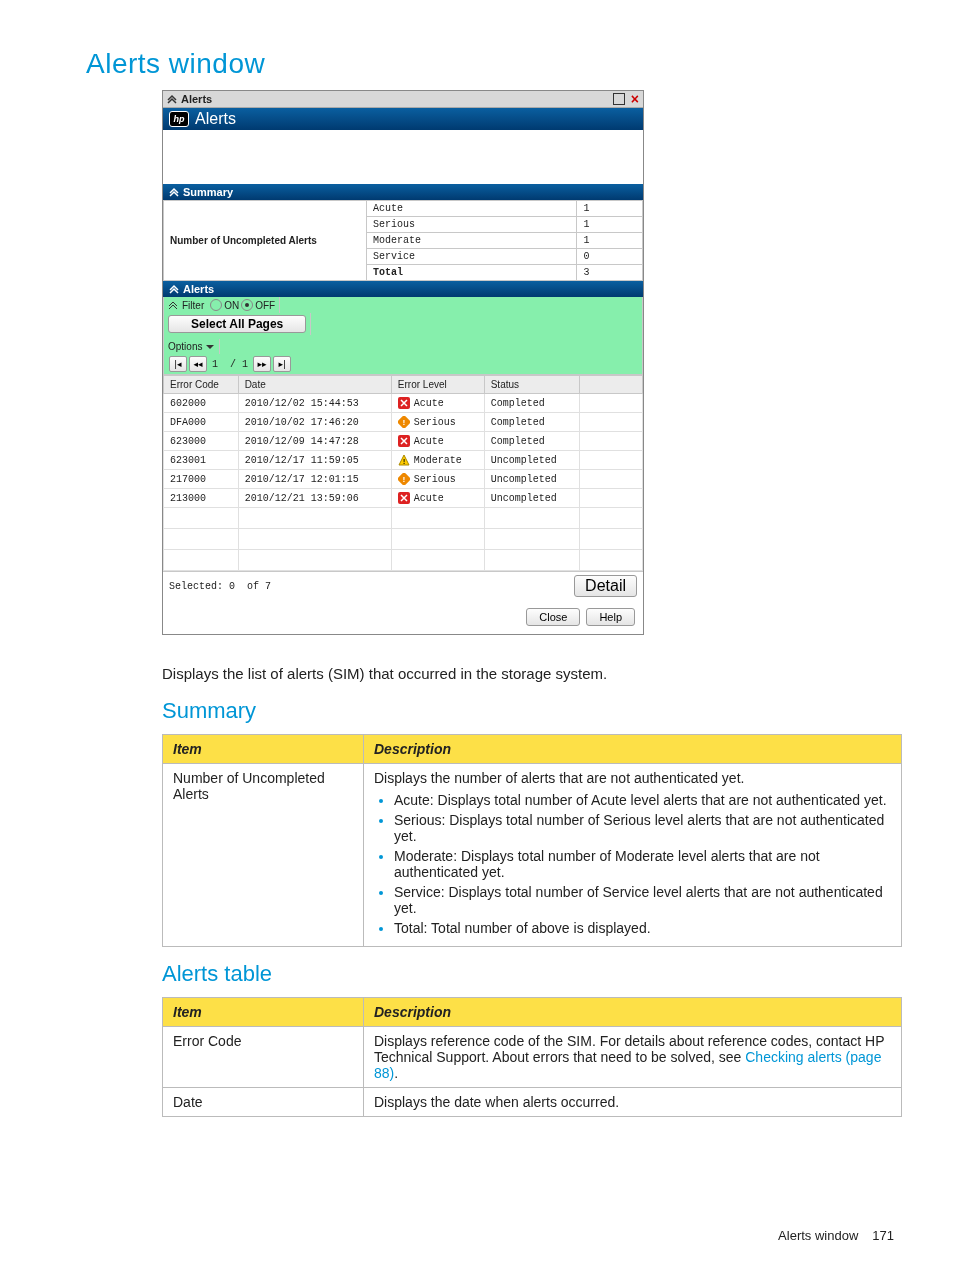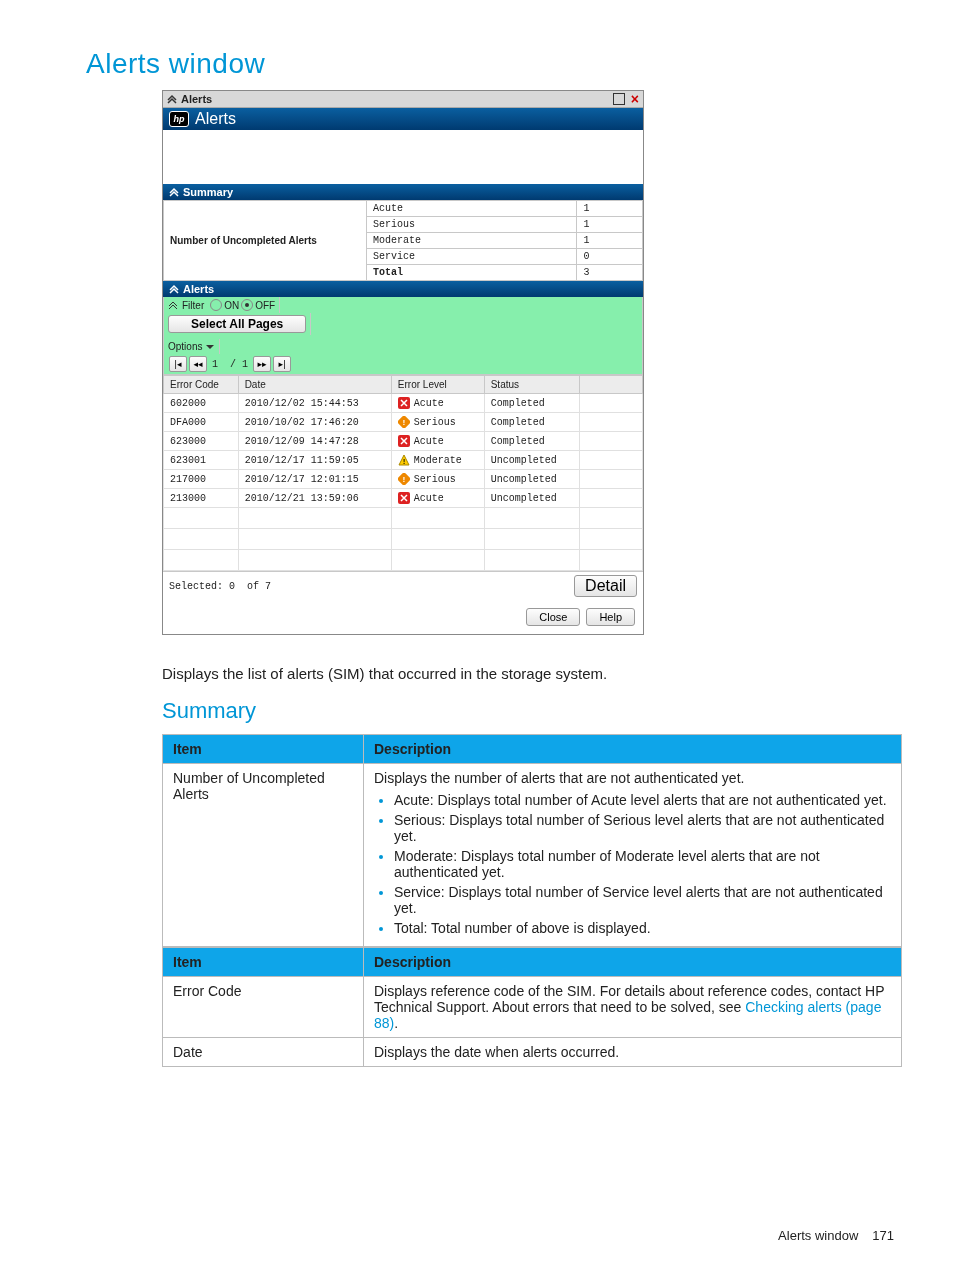--- a/index.html
+++ b/index.html
@@ -32,21 +32,21 @@
 .grid tr.empty td { height:14px; }
 .lvl-icon { display:inline-flex; width:12px; height:12px; vertical-align:middle; margin-right:4px; }
 .status-foot { display:flex; align-items:center; font-size:10px; font-family:'Courier New',monospace; padding:3px 6px; border-top:1px solid #c8c8c8; }
 .status-foot .sp { flex:1; }
 .bottom-btns { display:flex; justify-content:flex-end; gap:6px; padding:8px; }
 .bottom-btns button { background:linear-gradient(#fdfdfd,#e5e5e5); border:1px solid #999; border-radius:3px; font-size:11px; padding:2px 12px; cursor:pointer; }
 .body-text { margin:0 0 16px 76px; font-size:15px; }
 .h2 { font-size:22px; font-weight:400; color:#0096d6; margin:14px 0 10px 76px; }
 .doc-table { border-collapse:collapse; width:740px; margin-left:76px; font-size:14px; }
 .doc-table th, .doc-table td { border:1px solid #bbb; padding:6px 10px; text-align:left; vertical-align:top; }
-.doc-table th { font-weight:700; background:#0ea5e9; }
+.doc-table th { font-weight:700; background:#fde047;font-style:italic; }
 .doc-table ul { margin:6px 0 0 0; padding-left:20px; }
 .doc-table li { margin:4px 0; }
 .doc-table li::marker { color:#0096d6; }
 .link { color:#0096d6; }
 .footer { position:absolute; bottom:28px; right:60px; font-size:13px; display:flex; gap:14px; }
 </style>
 </head>
 <body>
 
 <div class="page">
@@ -281,20 +281,21 @@
               <li>Serious: Displays total number of Serious level alerts that are not authenticated yet.</li>
               <li>Moderate: Displays total number of Moderate level alerts that are not authenticated yet.</li>
               <li>Service: Displays total number of Service level alerts that are not authenticated yet.</li>
               <li>Total: Total number of above is displayed.</li>
             </ul>
       </td>
     </tr>
   </tbody>
     </table>
 
+  <div class="h2">Alerts table</div>
   <table class="doc-table">
     <tbody>
         <tr>
           <th style="width:180px;">Item</th>
           <th>Description</th>
         </tr>
     </tbody>
       <tbody id="alerts-doc-body">
         <tr>
           <td>Error Code</td>

